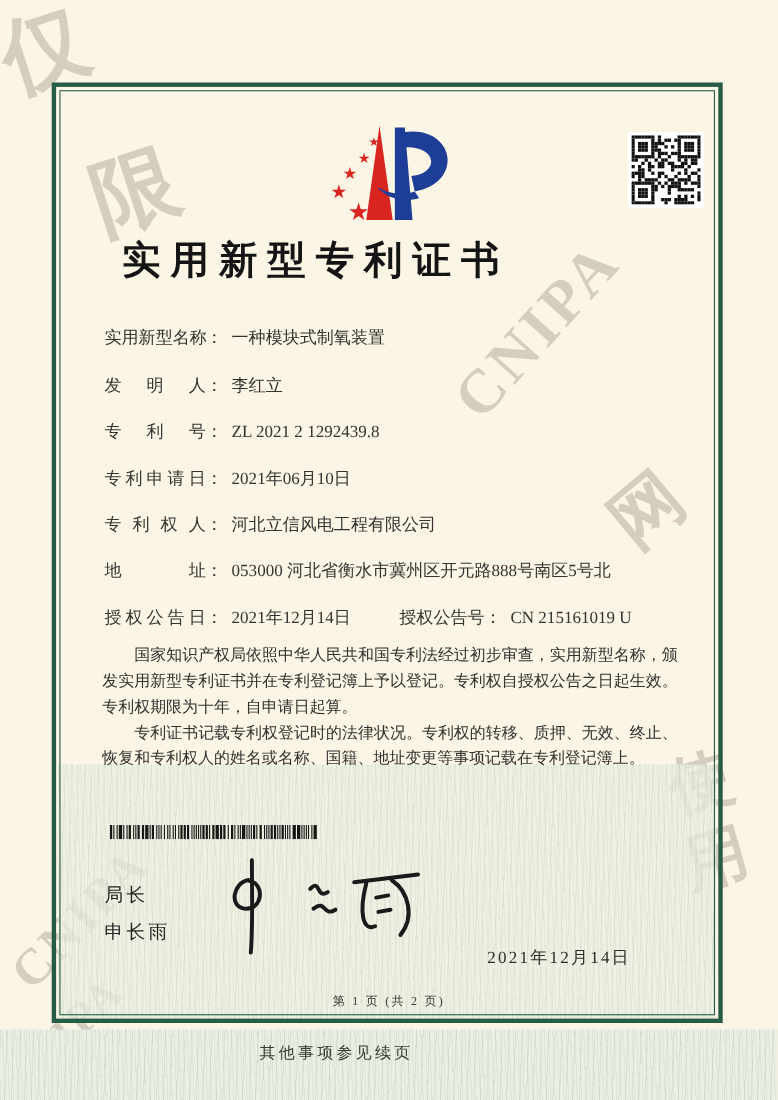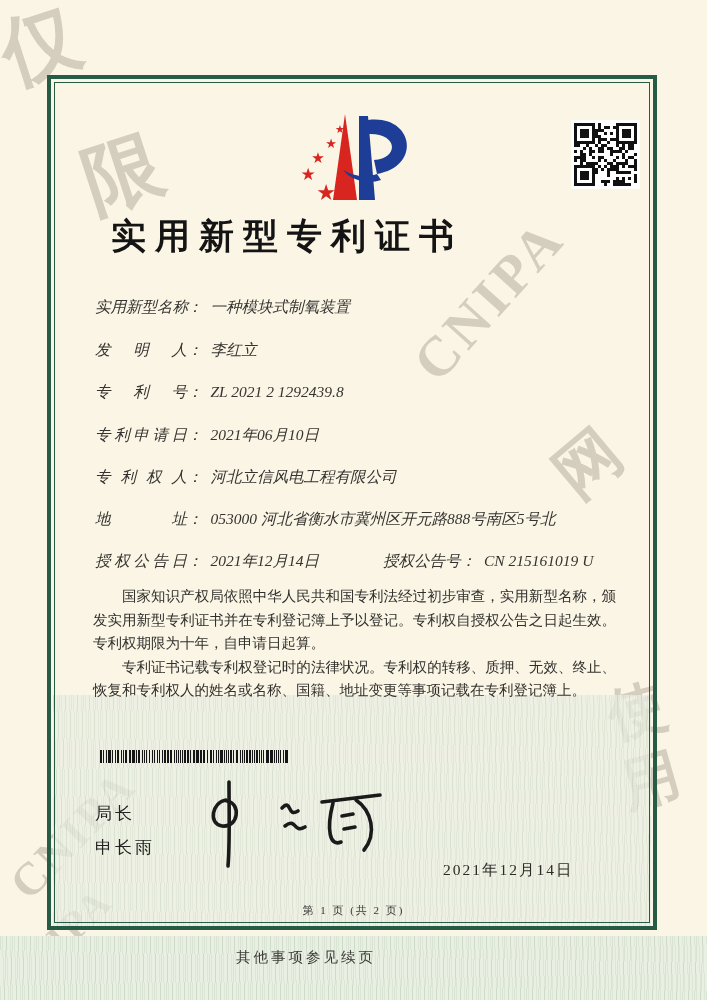--- a/index.html
+++ b/index.html
@@ -32,26 +32,26 @@
   .w8{left:556px;top:420px;font-size:64px;transform:rotate(-40deg);}
 
   
   .certno{position:absolute;left:95px;top:118px;font-size:15px;letter-spacing:3px;color:#55534e;}
   .logo{position:absolute;left:283px;top:108px;width:140px;height:102px;}
   .qr{position:absolute;left:571px;top:120px;width:63px;height:63px;background:#fff;padding:3px;}
   .title{position:absolute;left:0;top:213px;width:574px;text-align:center;
          font-size:35px;font-weight:bold;letter-spacing:9px;color:#141414;}
 
   
-  .row{position:absolute;left:95px;font-size:15.5px;color:#34332f;white-space:nowrap;font-style:italic;}
+  .row{position:absolute;left:95px;font-size:15.5px;color:#34332f;white-space:nowrap;}
   .flabel{display:inline-block;width:92px;text-align:justify;text-align-last:justify;}
   .fvalue{margin-left:8px;}
   .r1{top:297px}.r2{top:340px}.r3{top:382px}.r4{top:425px}.r5{top:467px}.r6{top:509px}
   .r7{top:551px}
-  .grant2{margin-left:64px;}
+  .grant2{margin-left:44px;}
 
   
   .bodytext{position:absolute;left:93px;top:585px;width:523px;font-size:14.5px;
             line-height:23.5px;text-align:justify;color:#30302c;}
   .bodytext p{margin:0;text-indent:2em;}
 
   
   .barcode{position:absolute;left:100px;top:750px;width:190px;height:13px;}
   .sig-title{position:absolute;left:95px;top:802px;font-size:17px;letter-spacing:3px;color:#222;}
   .sig-name{position:absolute;left:95px;top:836px;font-size:17px;letter-spacing:3px;color:#222;}

